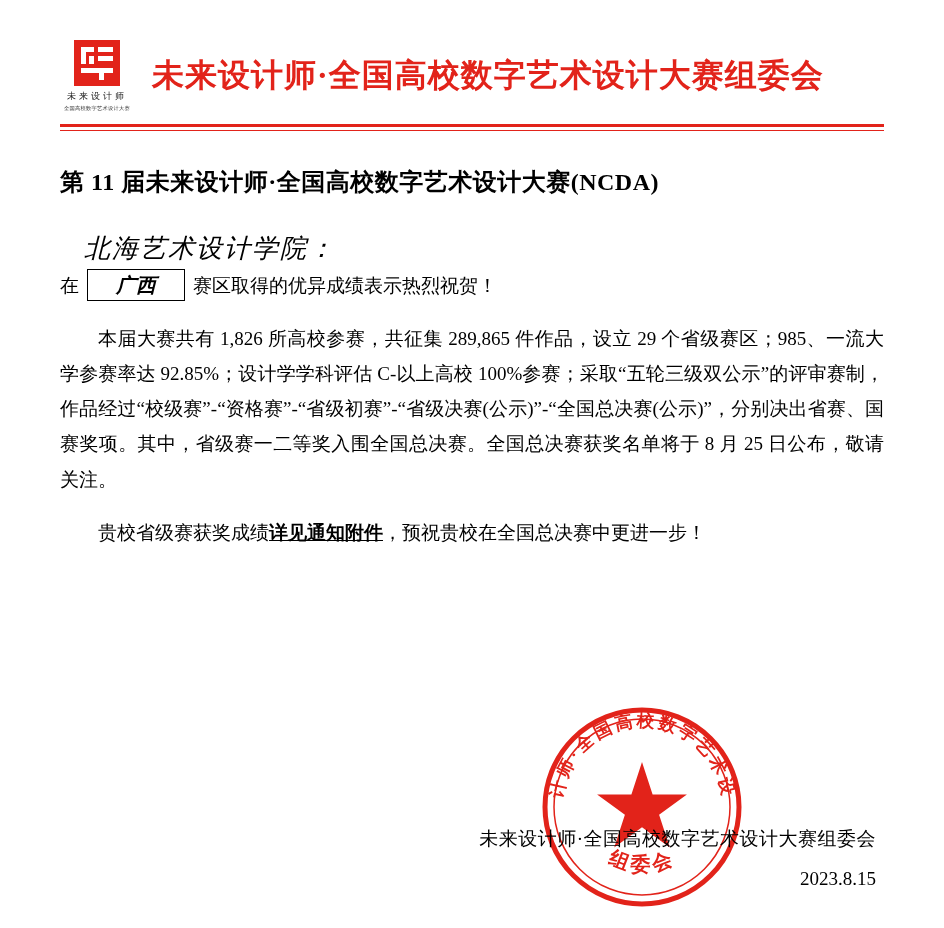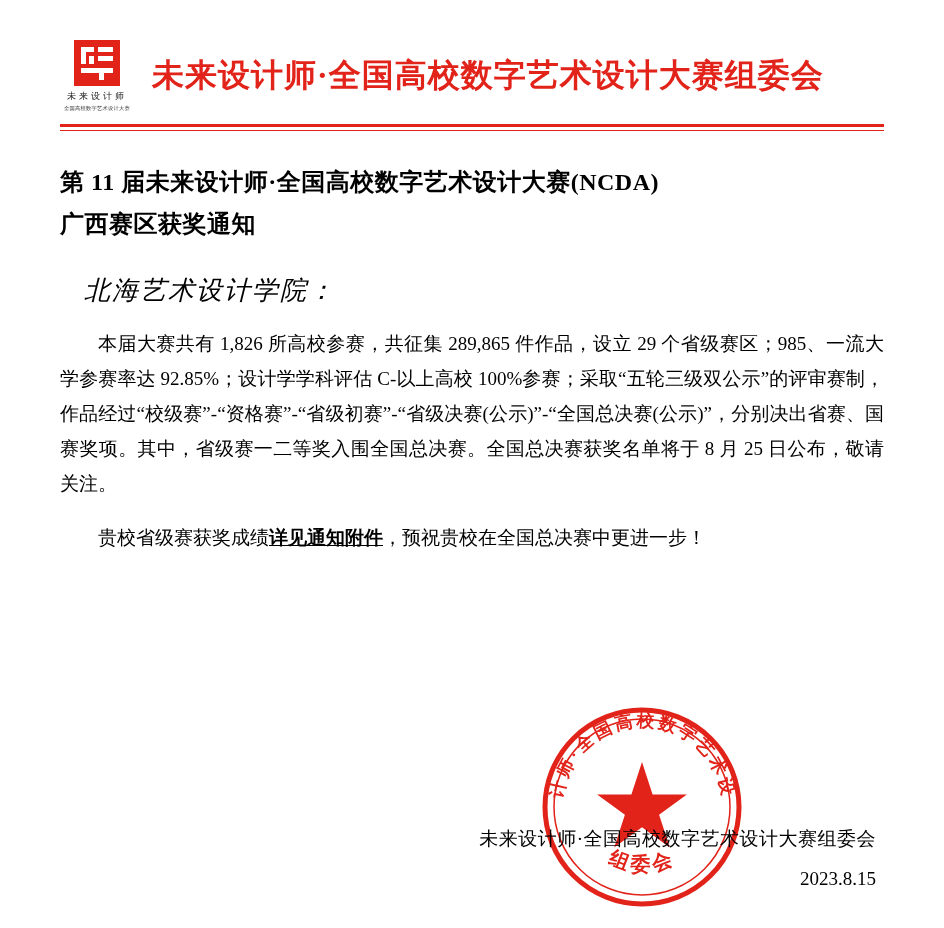--- a/index.html
+++ b/index.html
@@ -176,25 +176,27 @@
   </div>
   <div class="letterhead-title">未来设计师·全国高校数字艺术设计大赛组委会</div>
 </div>
 <div class="rule-thick"></div>
 <div class="rule-thin"></div>
 
 <div class="doc">
 
   <div class="doc-title">
     <div>第 11 届未来设计师·全国高校数字艺术设计大赛(NCDA)</div>
-    <div>广西赛区获奖通知</div>
   </div>
 
   <div class="salutation">北海艺术设计学院：</div>
 
+  <div class="region-line">
+    <span>在</span><span class="region-box">广西</span><span>赛区取得的优异成绩表示热烈祝贺！</span>
+  </div>
 
   <div class="para indent">本届大赛共有 1,826 所高校参赛，共征集 289,865 件作品，设立 29 个省级赛区；985、一流大学参赛率达 92.85%；设计学学科评估 C-以上高校 100%参赛；采取“五轮三级双公示”的评审赛制，作品经过“校级赛”-“资格赛”-“省级初赛”-“省级决赛(公示)”-“全国总决赛(公示)”，分别决出省赛、国赛奖项。其中，省级赛一二等奖入围全国总决赛。全国总决赛获奖名单将于 8 月 25 日公布，敬请关注。</div>
 
   <div class="para indent">
     <span>贵校省级赛获奖成绩</span><span class="u-bold">详见通知附件</span><span>，预祝贵校在全国总决赛中更进一步！</span>
   </div>
 </div>
 
 <div class="seal">
   <svg width="215" height="215" viewBox="0 0 215 215" xmlns="http://www.w3.org/2000/svg">

